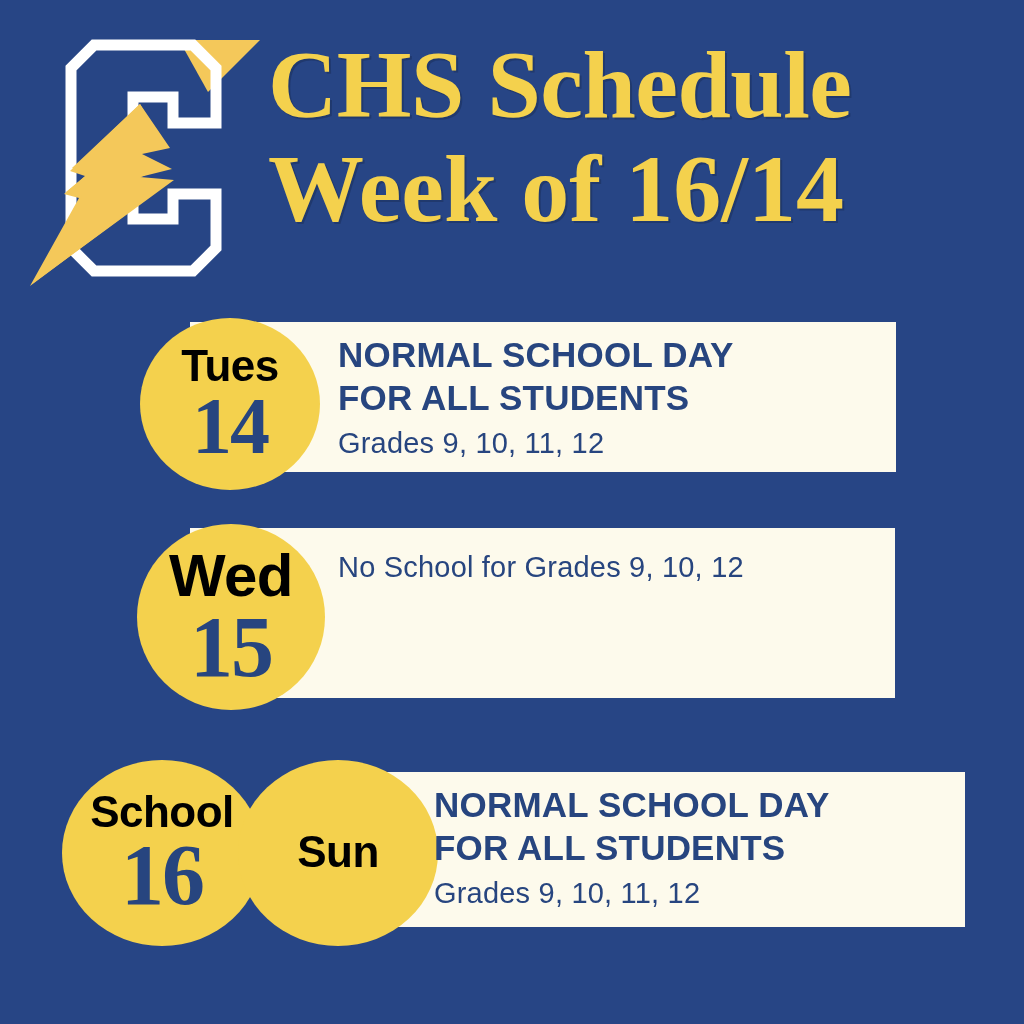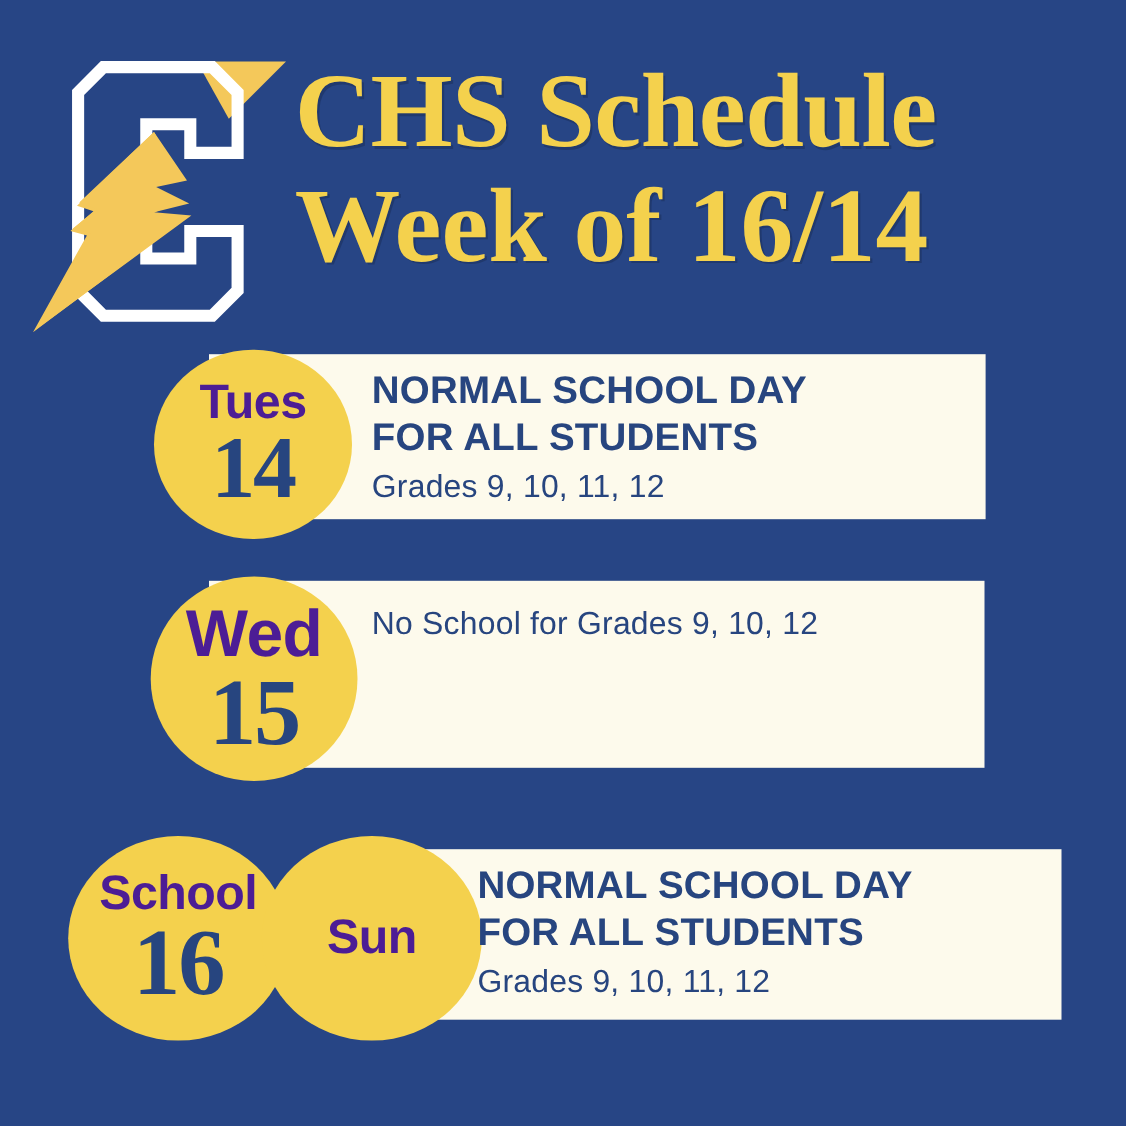--- a/index.html
+++ b/index.html
@@ -22,21 +22,20 @@
     background: #274585;
   }
 
   
   .header {
     position: absolute;
     left: 0;
     top: 0;
     width: 928px;
     height: 288px;
-    margin-top: 16px;
   }
 
   .logo {
     position: absolute;
     left: 22px;
     top: 28px;
     width: 250px;
     height: 260px;
   }
   .logo svg { display: block; width: 250px; height: 260px; }
@@ -79,21 +78,21 @@
     background: #F4D14D;
     display: flex;
     flex-direction: column;
     align-items: center;
     justify-content: center;
     box-sizing: border-box;
   }
   .circle .dayname {
     font-family: "Liberation Sans", sans-serif;
     font-weight: 700;
-    color: #4c1d95;
+    color: #000000;
     letter-spacing: -0.5px;
     line-height: 1;
   }
   .circle .daynum {
     font-family: "Liberation Serif", "DejaVu Serif", serif;
     font-weight: 700;
     color: #27457F;
     line-height: 0.92;
     letter-spacing: -2px;
   }

